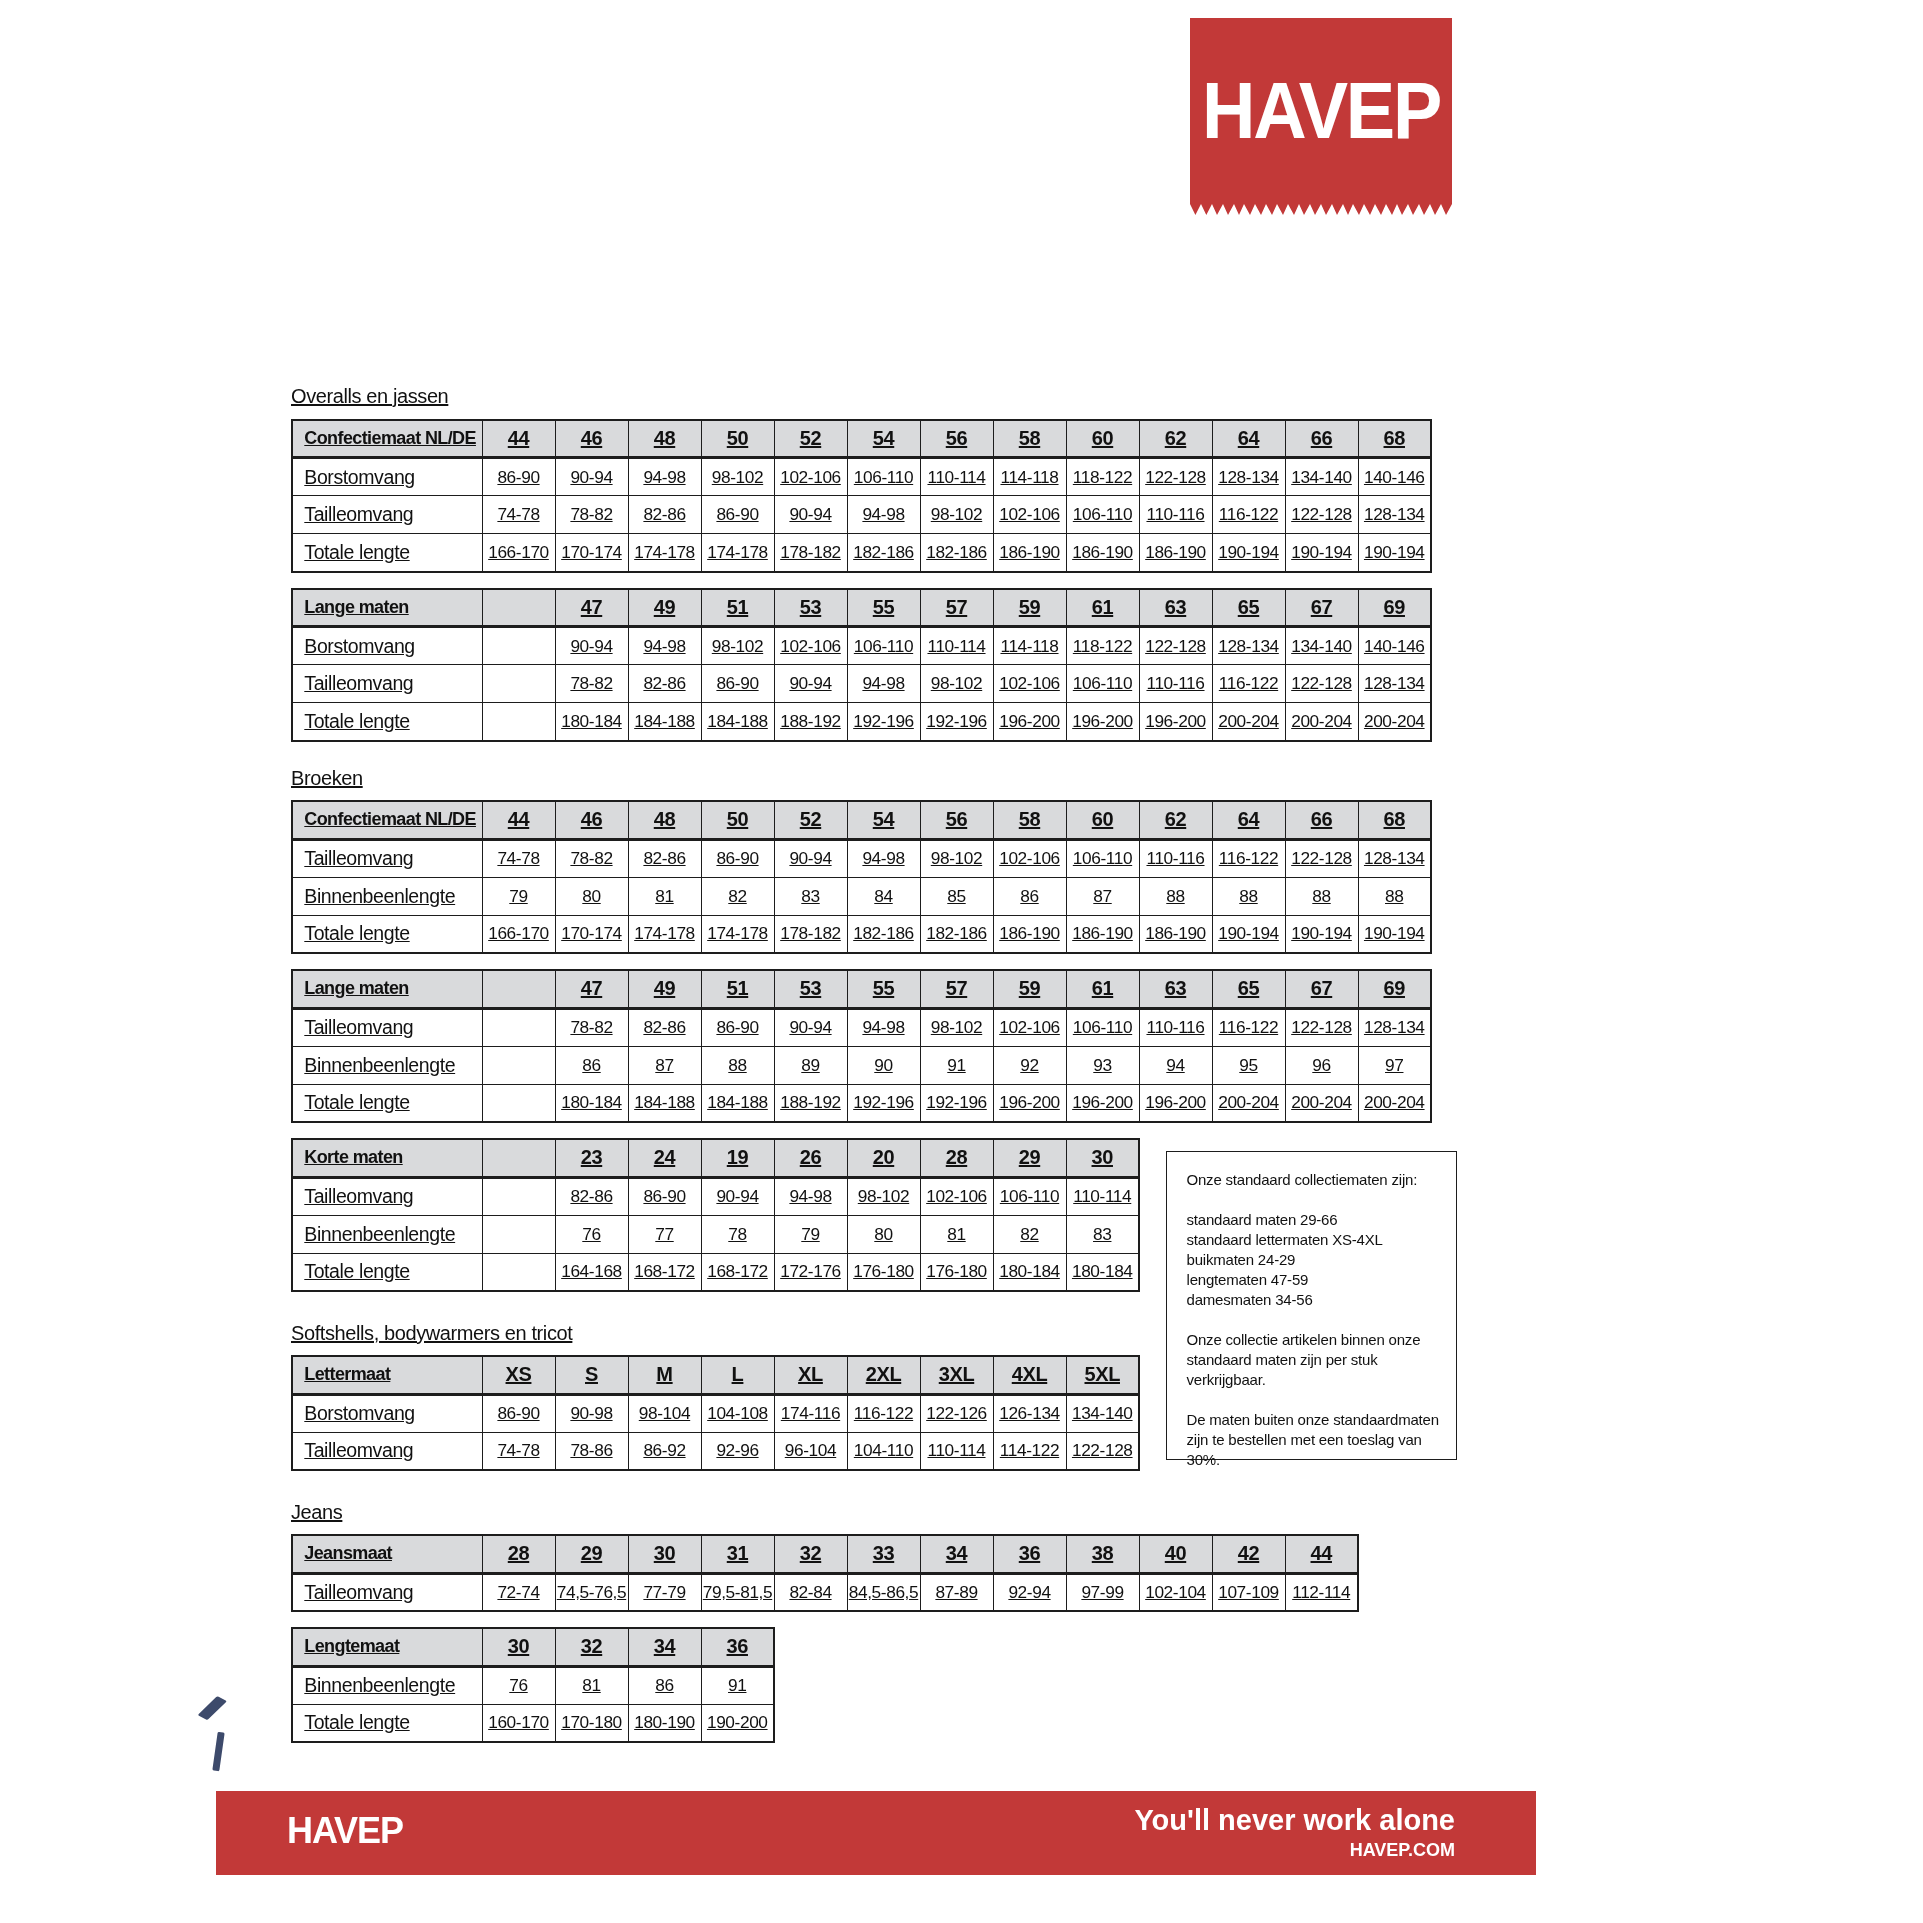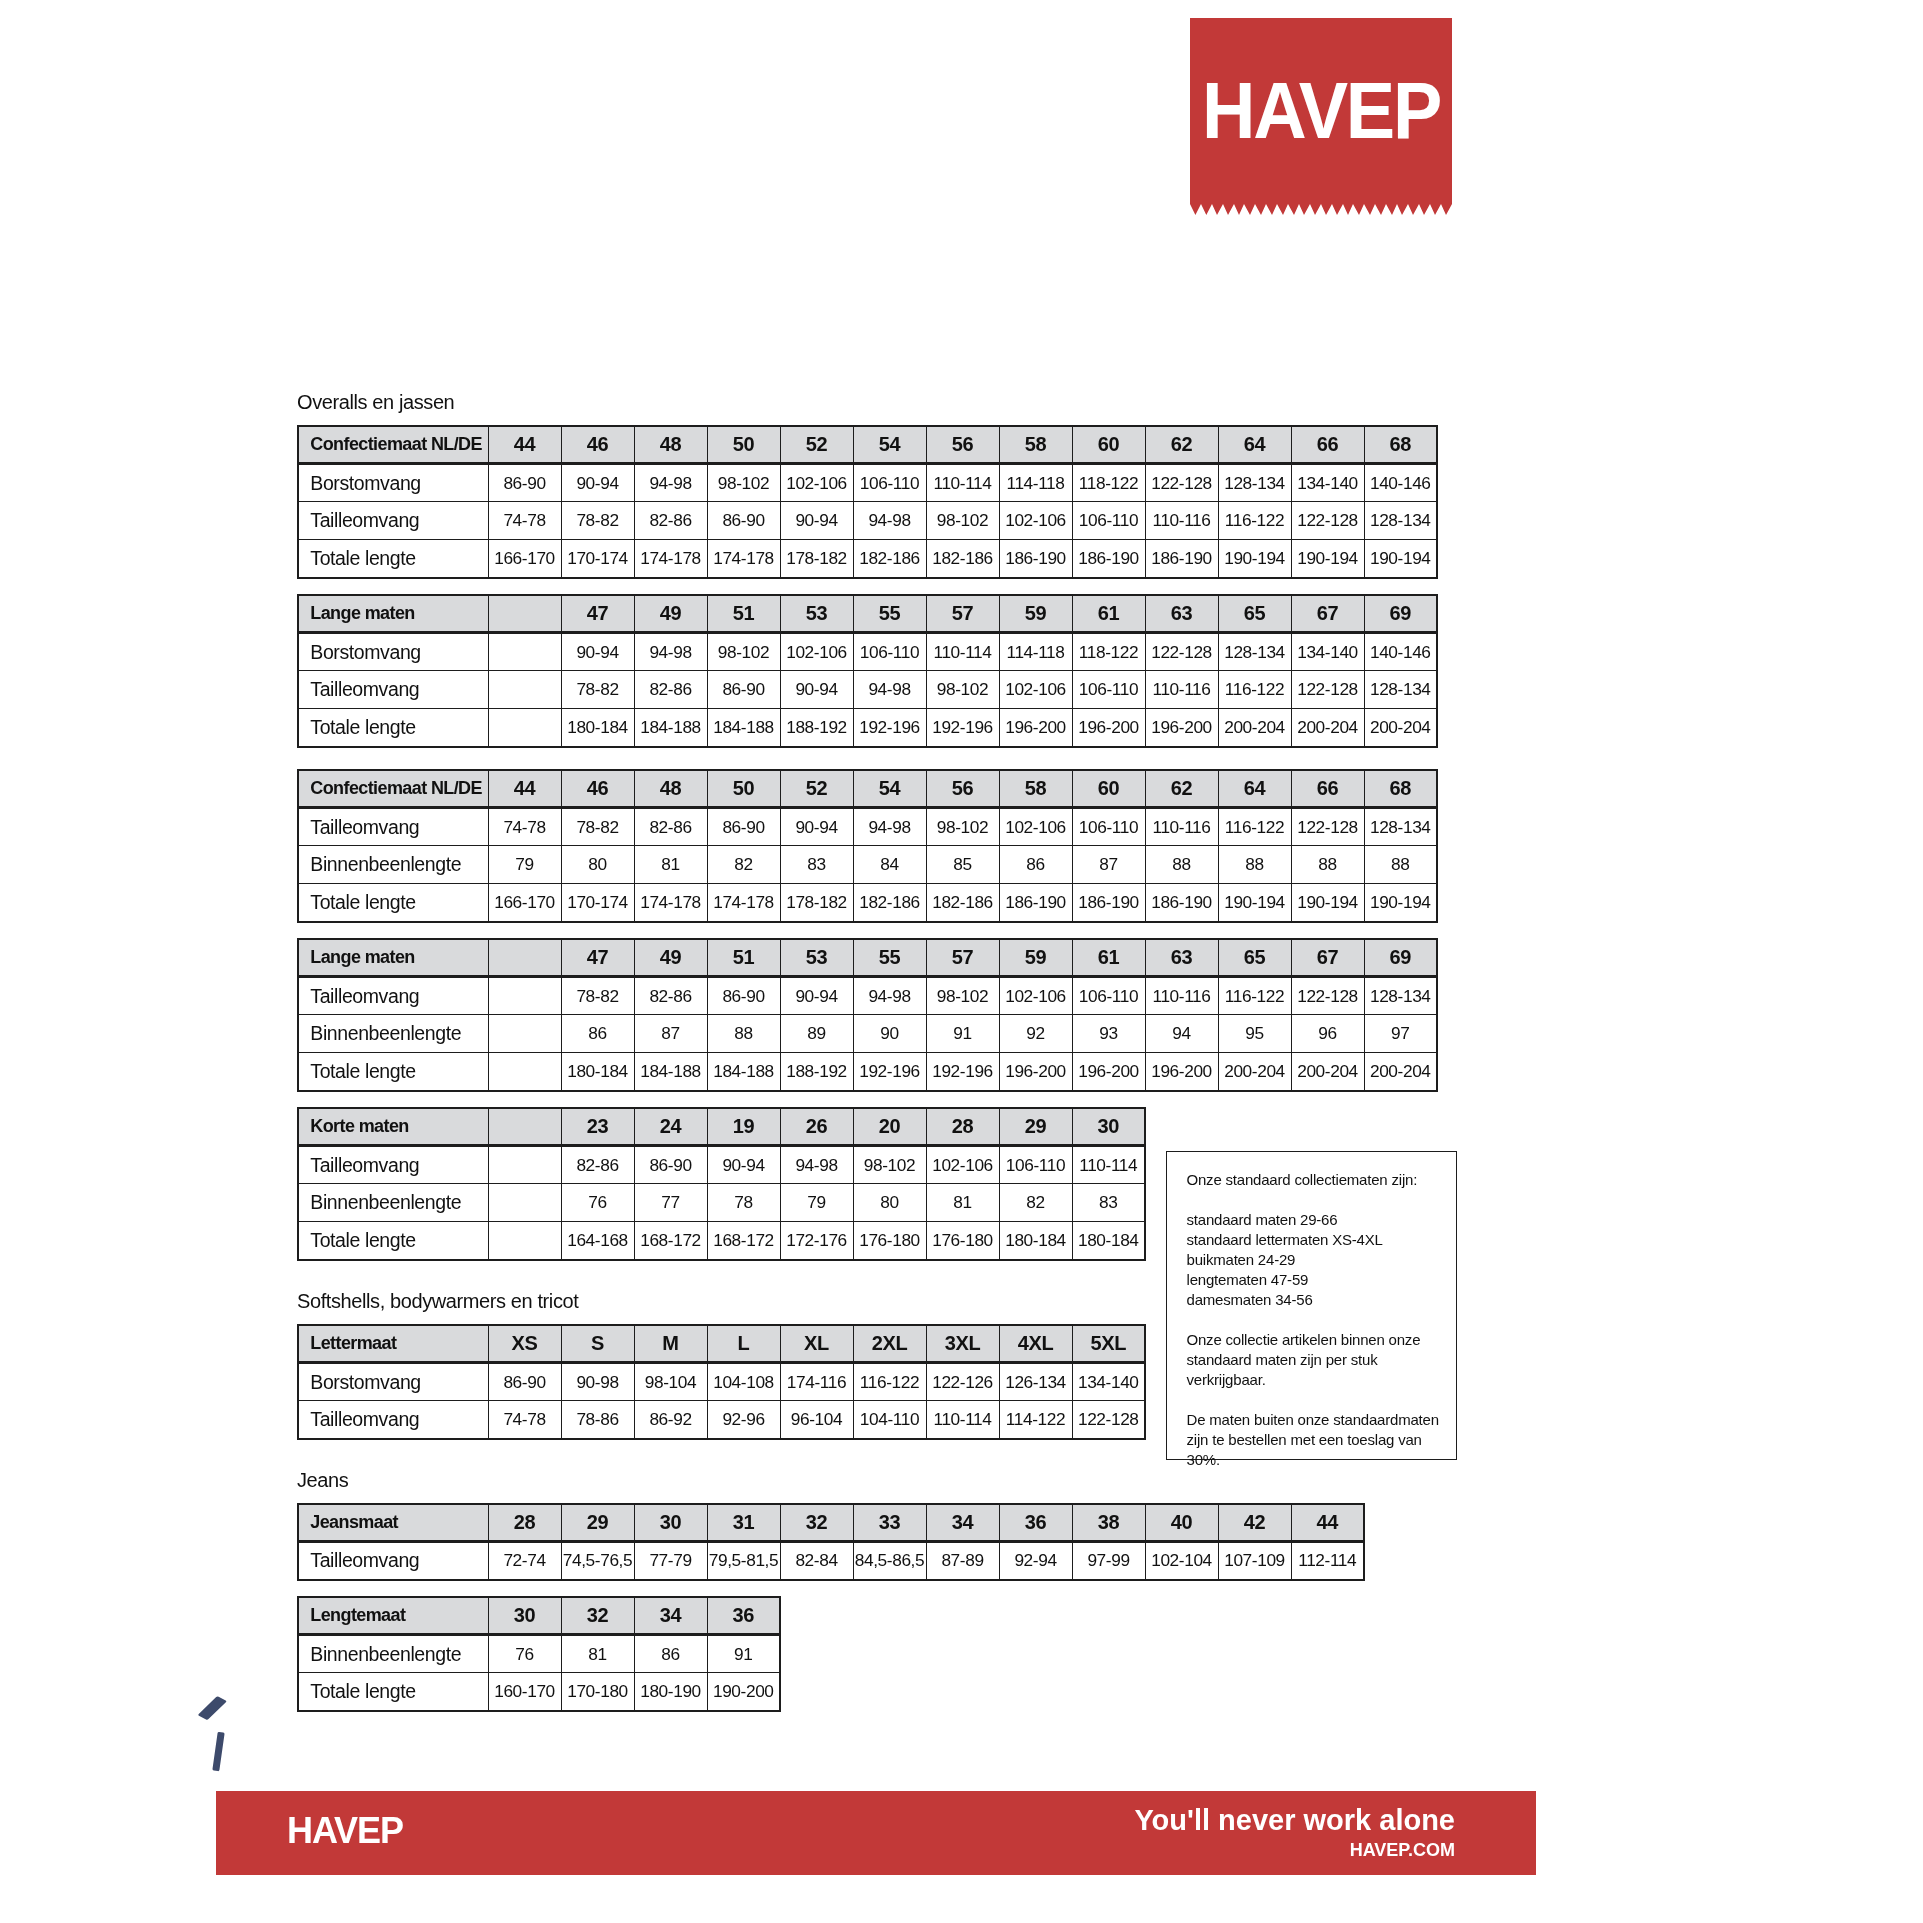--- a/index.html
+++ b/index.html
@@ -23,21 +23,21 @@
   
   .doc-title{
     position:absolute; left:289px; top:222px; width:1428px;
     color:var(--brand-red,#c23938);
     font-size:80px; font-weight:500; letter-spacing:-2.3px; line-height:1.15;
     white-space:nowrap;
   }
 
   
   .main-col{ position:absolute; left:289px; top:379px; width:1278px; }
-  .sec{ margin:8px; }
+  .sec{ margin:2px;text-decoration:underline; }
   .sec + .sec{ margin-top:21px; }
   [data-name="section-softshells"]{ margin-top:25.6px !important; }
   [data-name="section-jeans"]{ margin-top:25.6px !important; }
   .sec-label{ font-size:20px; line-height:30px; letter-spacing:-0.4px; margin-bottom:7.5px; color:#111; }
 
   table.sz{ border-collapse:collapse; table-layout:fixed; border:2.3px solid #1d1d1d; margin-bottom:15px; }
   table.sz:last-child{ margin-bottom:0; }
   table.sz th, table.sz td{
     border:1.5px solid #1d1d1d; height:38px; box-sizing:border-box;
     white-space:nowrap; overflow:visible;
@@ -263,20 +263,21 @@
               <td data-name="value-cell">196-200</td>
               <td data-name="value-cell">196-200</td>
               <td data-name="value-cell">200-204</td>
               <td data-name="value-cell">200-204</td>
               <td data-name="value-cell">200-204</td>
             </tr>
           </tbody>
         </table>
       </section>
       <section class="sec" data-name="section-broeken">
+        <div class="sec-label" data-name="section-label">Broeken</div>
         <table class="sz" data-name="table-confectiemaat-broeken" style="width: 1133px;">
           <colgroup>
             <col style="width: 190px;">
             <col style="width: 73px;">
             <col style="width: 73px;">
             <col style="width: 73px;">
             <col style="width: 73px;">
             <col style="width: 73px;">
             <col style="width: 73px;">
             <col style="width: 73px;">

